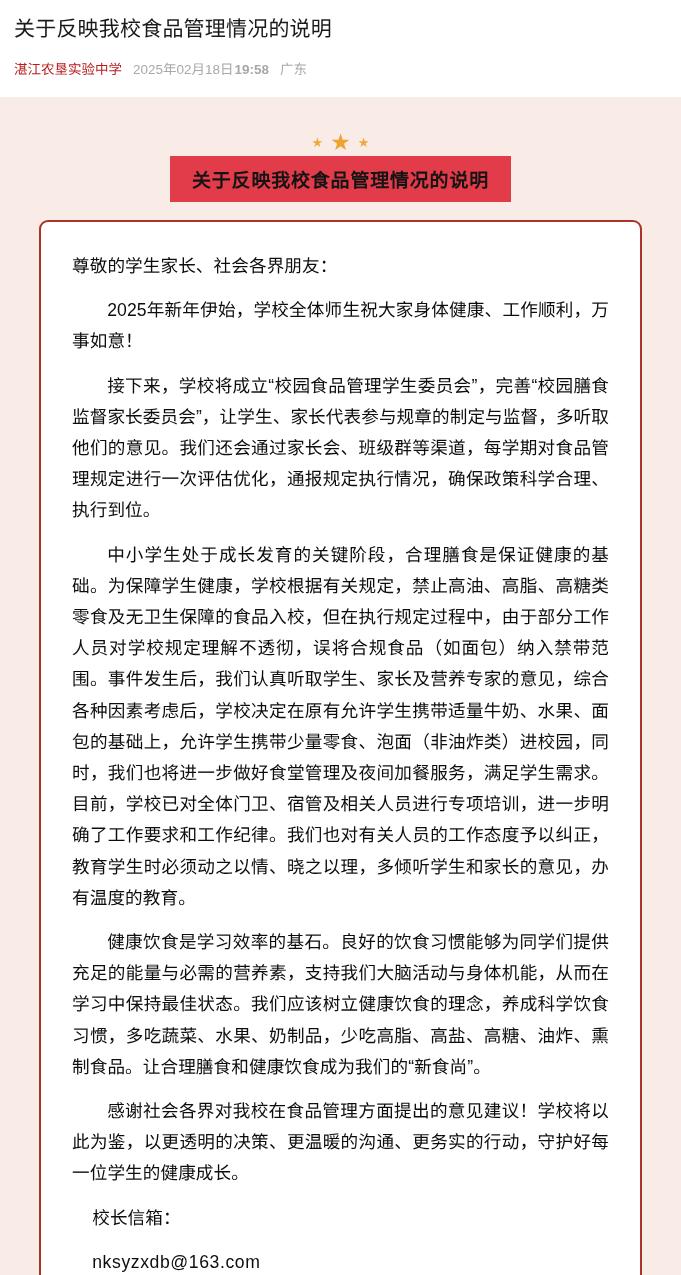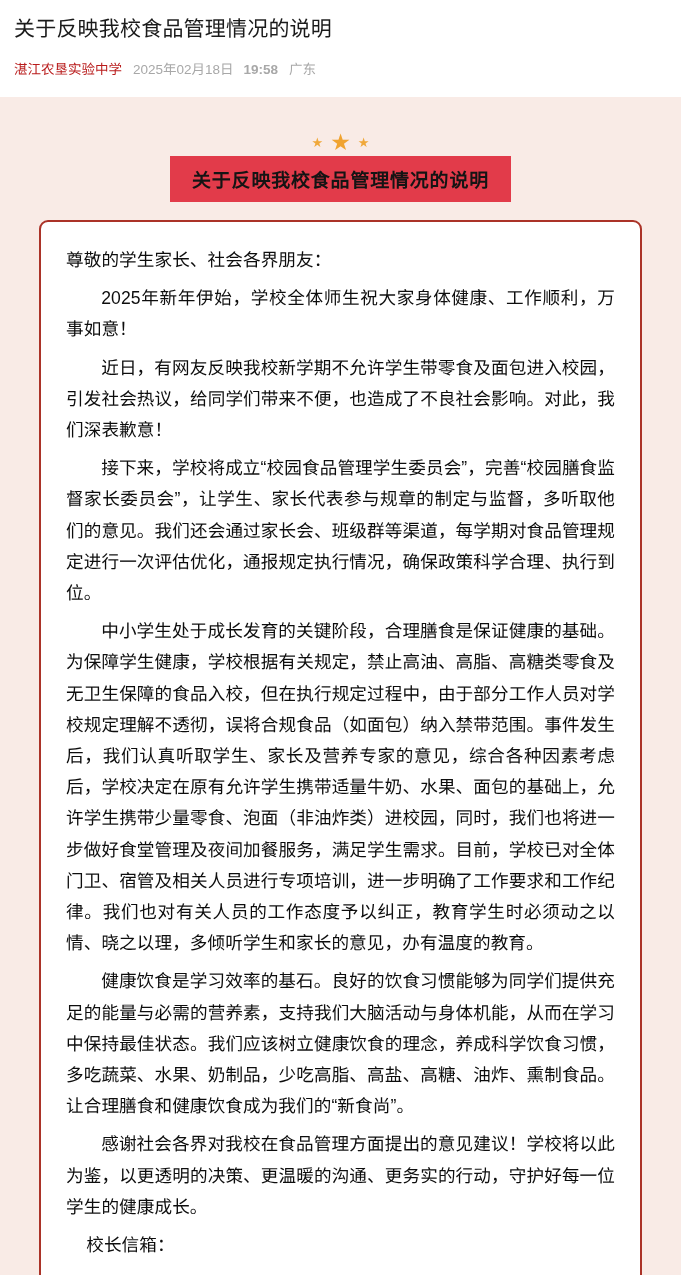--- a/index.html
+++ b/index.html
@@ -41,21 +41,21 @@
   .meta-line {
     font-size: 13.5px;
     line-height: 18px;
     color: #a8a8a8;
     white-space: nowrap;
   }
   .meta-account {
     color: #b91c1c;
     margin-right: 11px;
   }
-  .meta-date { margin-right: 10px; }
+  .meta-date { margin-right: 1px; }
   .meta-time { margin-right: 11px; font-weight: bold; }
   .meta-region { }
 
   
   .pink-region {
     background: #f9ebe6;
     padding: 0 0 0 0;
     box-sizing: border-box;
     width: 681px;
     min-height: 1178px;
@@ -102,21 +102,21 @@
     margin: 18px 39px 0 39px;
     background: #ffffff;
     border: 2px solid #ab3328;
     border-radius: 9px;
     padding: 16px 18px 22px 18px;
     box-sizing: border-box;
     min-height: 1047px;
   }
 
   .doc-body p {
-    margin: 7px;
+    margin: 13px;
     font-size: 17.6px;
     line-height: 31.2px;
     color: #0d0d0d;
     text-align: justify;
     text-justify: inter-ideograph;
     letter-spacing: 0.1px;
   }
   .doc-body p.indent {
     text-indent: 2em;
   }
@@ -150,21 +150,20 @@
       </div>
       <div class="banner">关于反映我校食品管理情况的说明</div>
     </div>
 
     <div class="doc-card">
       <div class="doc-body">
 
         <p>尊敬的学生家长、社会各界朋友：</p>
 
         <p class="indent">2025年新年伊始，学校全体师生祝大家身体健康、工作顺利，万事如意！</p>
-        <p class="indent">近日，有网友反映我校新学期不允许学生带零食及面包进入校园，引发社会热议，给同学们带来不便，也造成了不良社会影响。对此，我们深表歉意！</p>
         <p class="indent">接下来，学校将成立“校园食品管理学生委员会”，完善“校园膳食监督家长委员会”，让学生、家长代表参与规章的制定与监督，多听取他们的意见。我们还会通过家长会、班级群等渠道，每学期对食品管理规定进行一次评估优化，通报规定执行情况，确保政策科学合理、执行到位。</p>
         <p class="indent">中小学生处于成长发育的关键阶段，合理膳食是保证健康的基础。为保障学生健康，学校根据有关规定，禁止高油、高脂、高糖类零食及无卫生保障的食品入校，但在执行规定过程中，由于部分工作人员对学校规定理解不透彻，误将合规食品（如面包）纳入禁带范围。事件发生后，我们认真听取学生、家长及营养专家的意见，综合各种因素考虑后，学校决定在原有允许学生携带适量牛奶、水果、面包的基础上，允许学生携带少量零食、泡面（非油炸类）进校园，同时，我们也将进一步做好食堂管理及夜间加餐服务，满足学生需求。目前，学校已对全体门卫、宿管及相关人员进行专项培训，进一步明确了工作要求和工作纪律。我们也对有关人员的工作态度予以纠正，教育学生时必须动之以情、晓之以理，多倾听学生和家长的意见，办有温度的教育。</p>
         <p class="indent">健康饮食是学习效率的基石。良好的饮食习惯能够为同学们提供充足的能量与必需的营养素，支持我们大脑活动与身体机能，从而在学习中保持最佳状态。我们应该树立健康饮食的理念，养成科学饮食习惯，多吃蔬菜、水果、奶制品，少吃高脂、高盐、高糖、油炸、熏制食品。让合理膳食和健康饮食成为我们的“新食尚”。</p>
         <p class="indent">感谢社会各界对我校在食品管理方面提出的意见建议！学校将以此为鉴，以更透明的决策、更温暖的沟通、更务实的行动，守护好每一位学生的健康成长。</p>
 
         <p class="contact-line">校长信箱：</p>
         <p class="mono-line">nksyzxdb@163.com</p>
 
       </div>
     </div>

